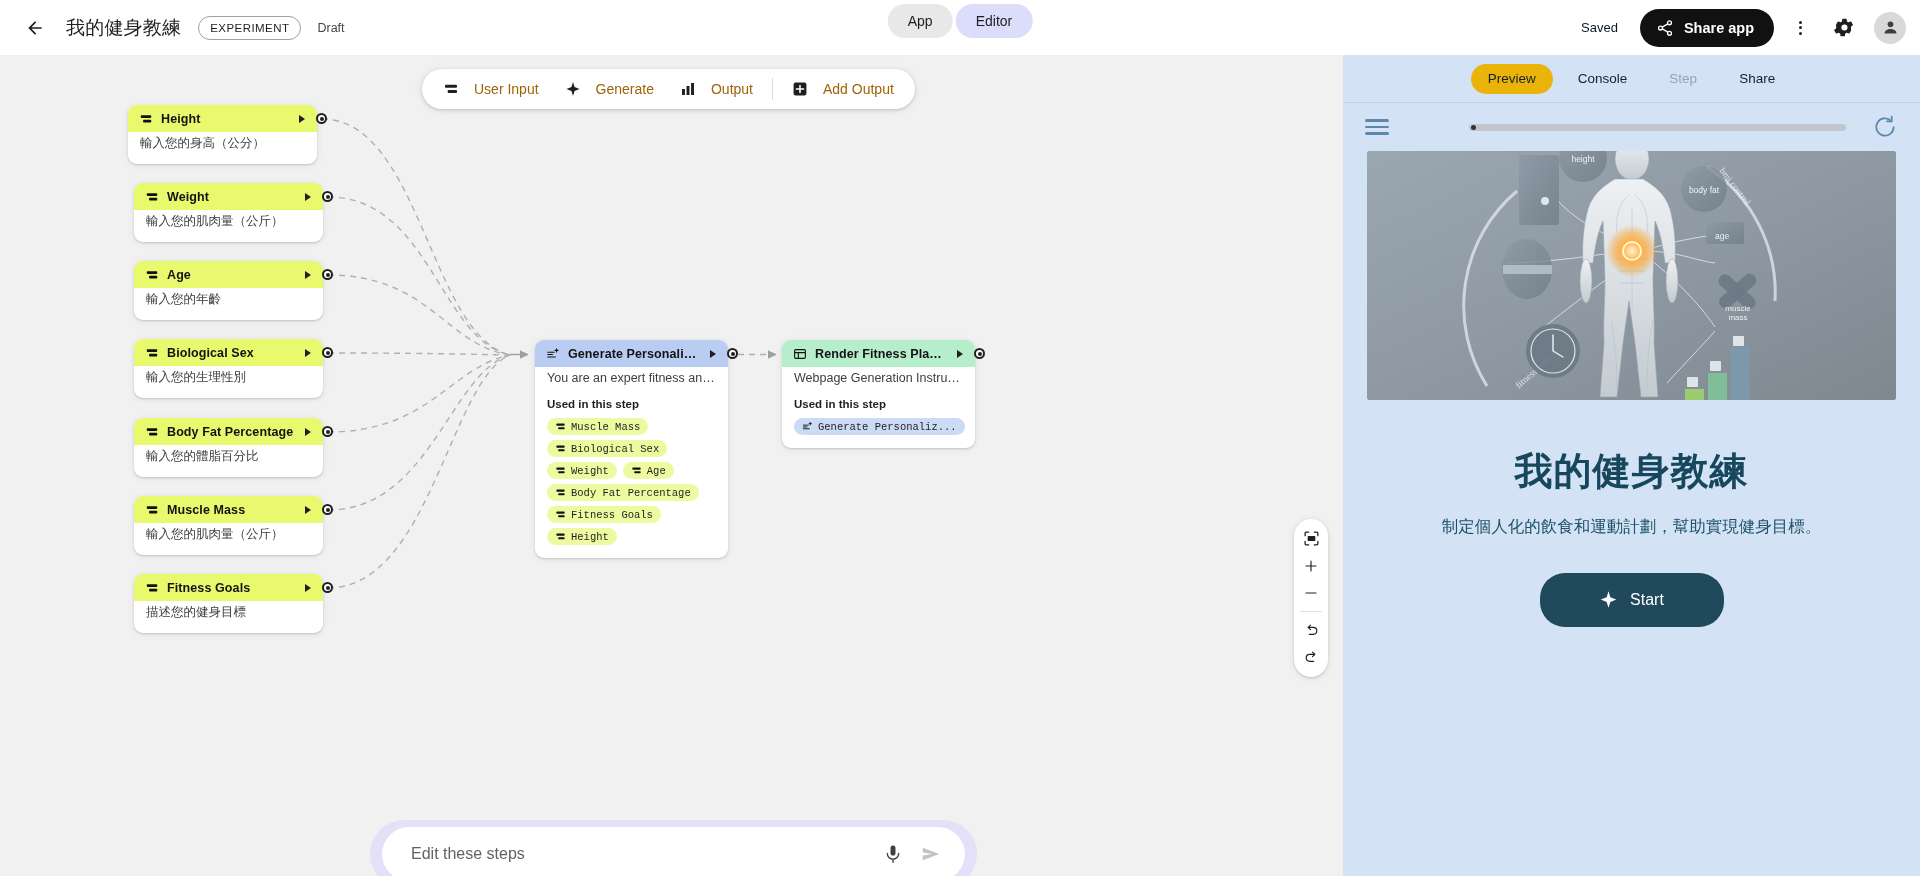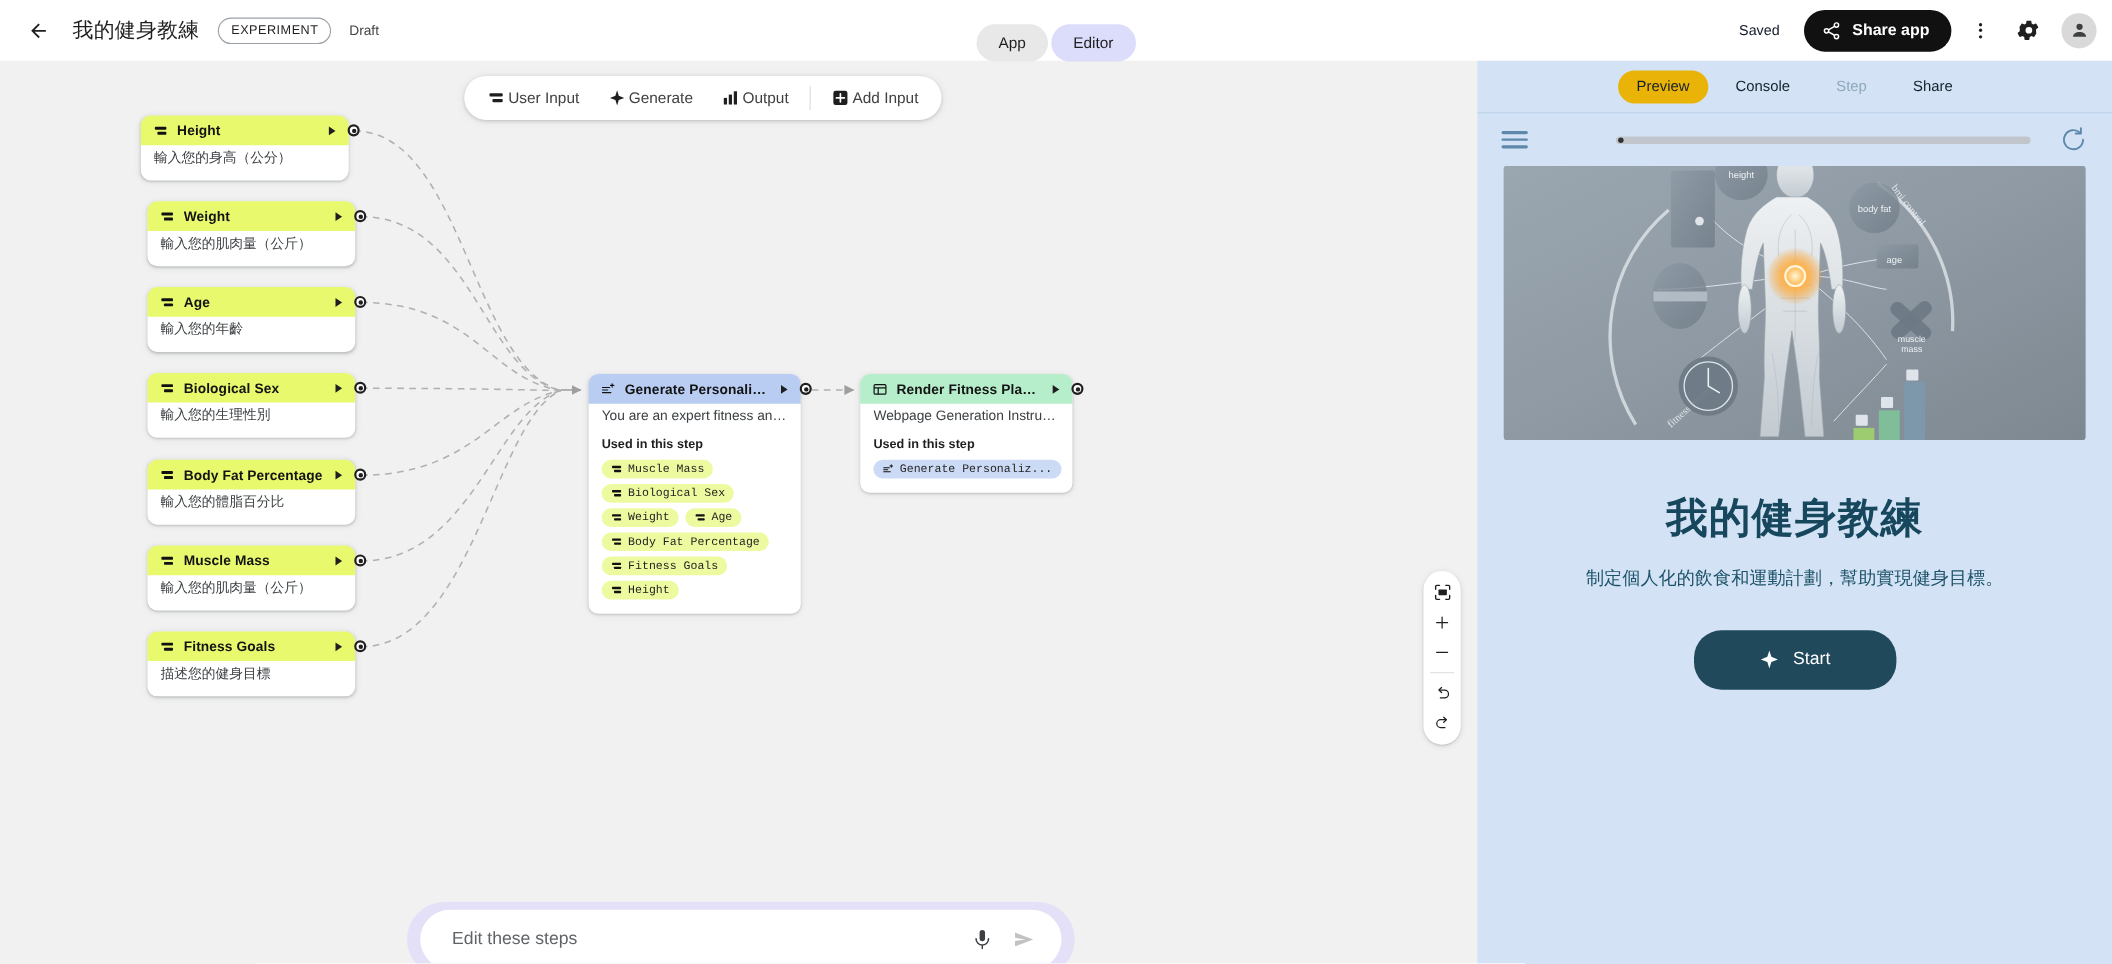--- a/index.html
+++ b/index.html
@@ -29,21 +29,21 @@
   }
   .exp-badge {
     margin-left: 17px; height: 24px; padding: 0 11px;
     border: 1px solid #9aa0a6; border-radius: 12px;
     display: flex; align-items: center; justify-content: center;
     font-size: 11.5px; letter-spacing: .45px; color: #1f1f1f; white-space: nowrap;
   }
   .draft-label { margin-left: 16px; font-size: 12.5px; color: #444746; }
 
   .seg-toggle {
-    position: absolute; left: 50%; top: 22px; transform: translateX(-50%);
+    position: absolute; left: 50%; top: 4px; transform: translateX(-50%);
     display: flex; gap: 3px;
   }
   .seg {
     height: 34px; padding: 0 20px; border-radius: 17px;
     display: flex; align-items: center; justify-content: center;
     font-size: 14px; color: #1f1f1f; cursor: pointer; white-space: nowrap;
   }
   .seg.inactive { background: #e8e8e8; }
   .seg.active { background: #dcdcfb; }
 
@@ -79,22 +79,22 @@
 
   
   .node-toolbar {
     position: absolute; left: 422px; top: 14px; height: 40px;
     background: #ffffff; border-radius: 20px;
     display: flex; align-items: center; padding: 0 8px;
     box-shadow: 0 1px 3px rgba(60,64,67,.22), 0 1px 8px rgba(60,64,67,.10);
     z-index: 6;
   }
   .tb-item {
-    display: flex; align-items: center; gap: 3px; padding: 0 13px; height: 32px;
-    border-radius: 16px; font-size: 14px; color: #404040; cursor: pointer; white-space: nowrap;
+    display: flex; align-items: center; gap: 15px; padding: 0 13px; height: 32px;
+    border-radius: 16px; font-size: 14px; color: #a16207; cursor: pointer; white-space: nowrap;
   }
   .tb-sep { width: 1px; height: 22px; background: #dadce0; margin: 0 6px; }
 
   
   .node {
     position: absolute; background: #ffffff; border-radius: 9px;
     box-shadow: 0 1px 2px rgba(60,64,67,.20), 0 1px 6px rgba(60,64,67,.10);
     overflow: visible; z-index: 5;
   }
   .node-head {
@@ -310,21 +310,21 @@
           <rect x="16.6" y="3" width="4.4" height="18" fill="#1f1f1f"></rect>
         </svg>
         <span>Output</span>
       </div>
       <div class="tb-sep"></div>
       <div class="tb-item">
         <svg width="16" height="16" viewBox="0 0 24 24">
           <rect x="2.4" y="2.4" width="19.2" height="19.2" rx="3" fill="#1f1f1f"></rect>
           <path d="M12 6.6v10.8M6.6 12h10.8" stroke="#ffffff" stroke-width="2.3" stroke-linecap="round"></path>
         </svg>
-        <span>Add Input</span>
+        <span>Add Output</span>
       </div>
     </div>
 
     <div class="node" id="n0" style="left: 128px; top: 50px; width: 189px;">
       <div class="node-head input">
         <svg width="14" height="14" viewBox="0 0 24 24">
           <rect x="3" y="5.5" width="18" height="4.6" rx="1.4" fill="#111"></rect>
           <rect x="7" y="13.4" width="14" height="4.6" rx="1.4" fill="#111"></rect>
         </svg>
         <span class="node-title">Height</span>

